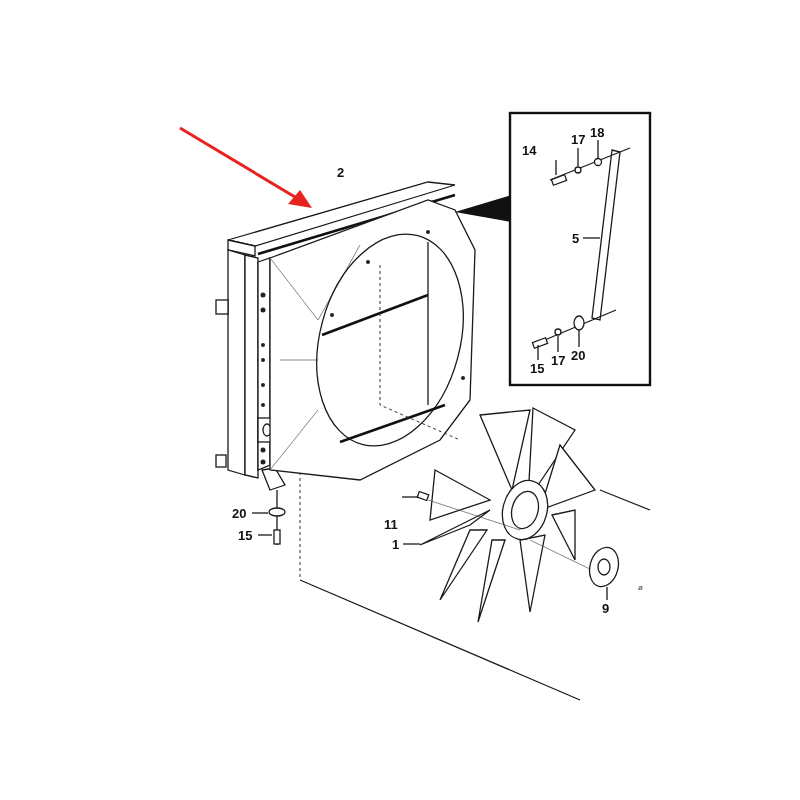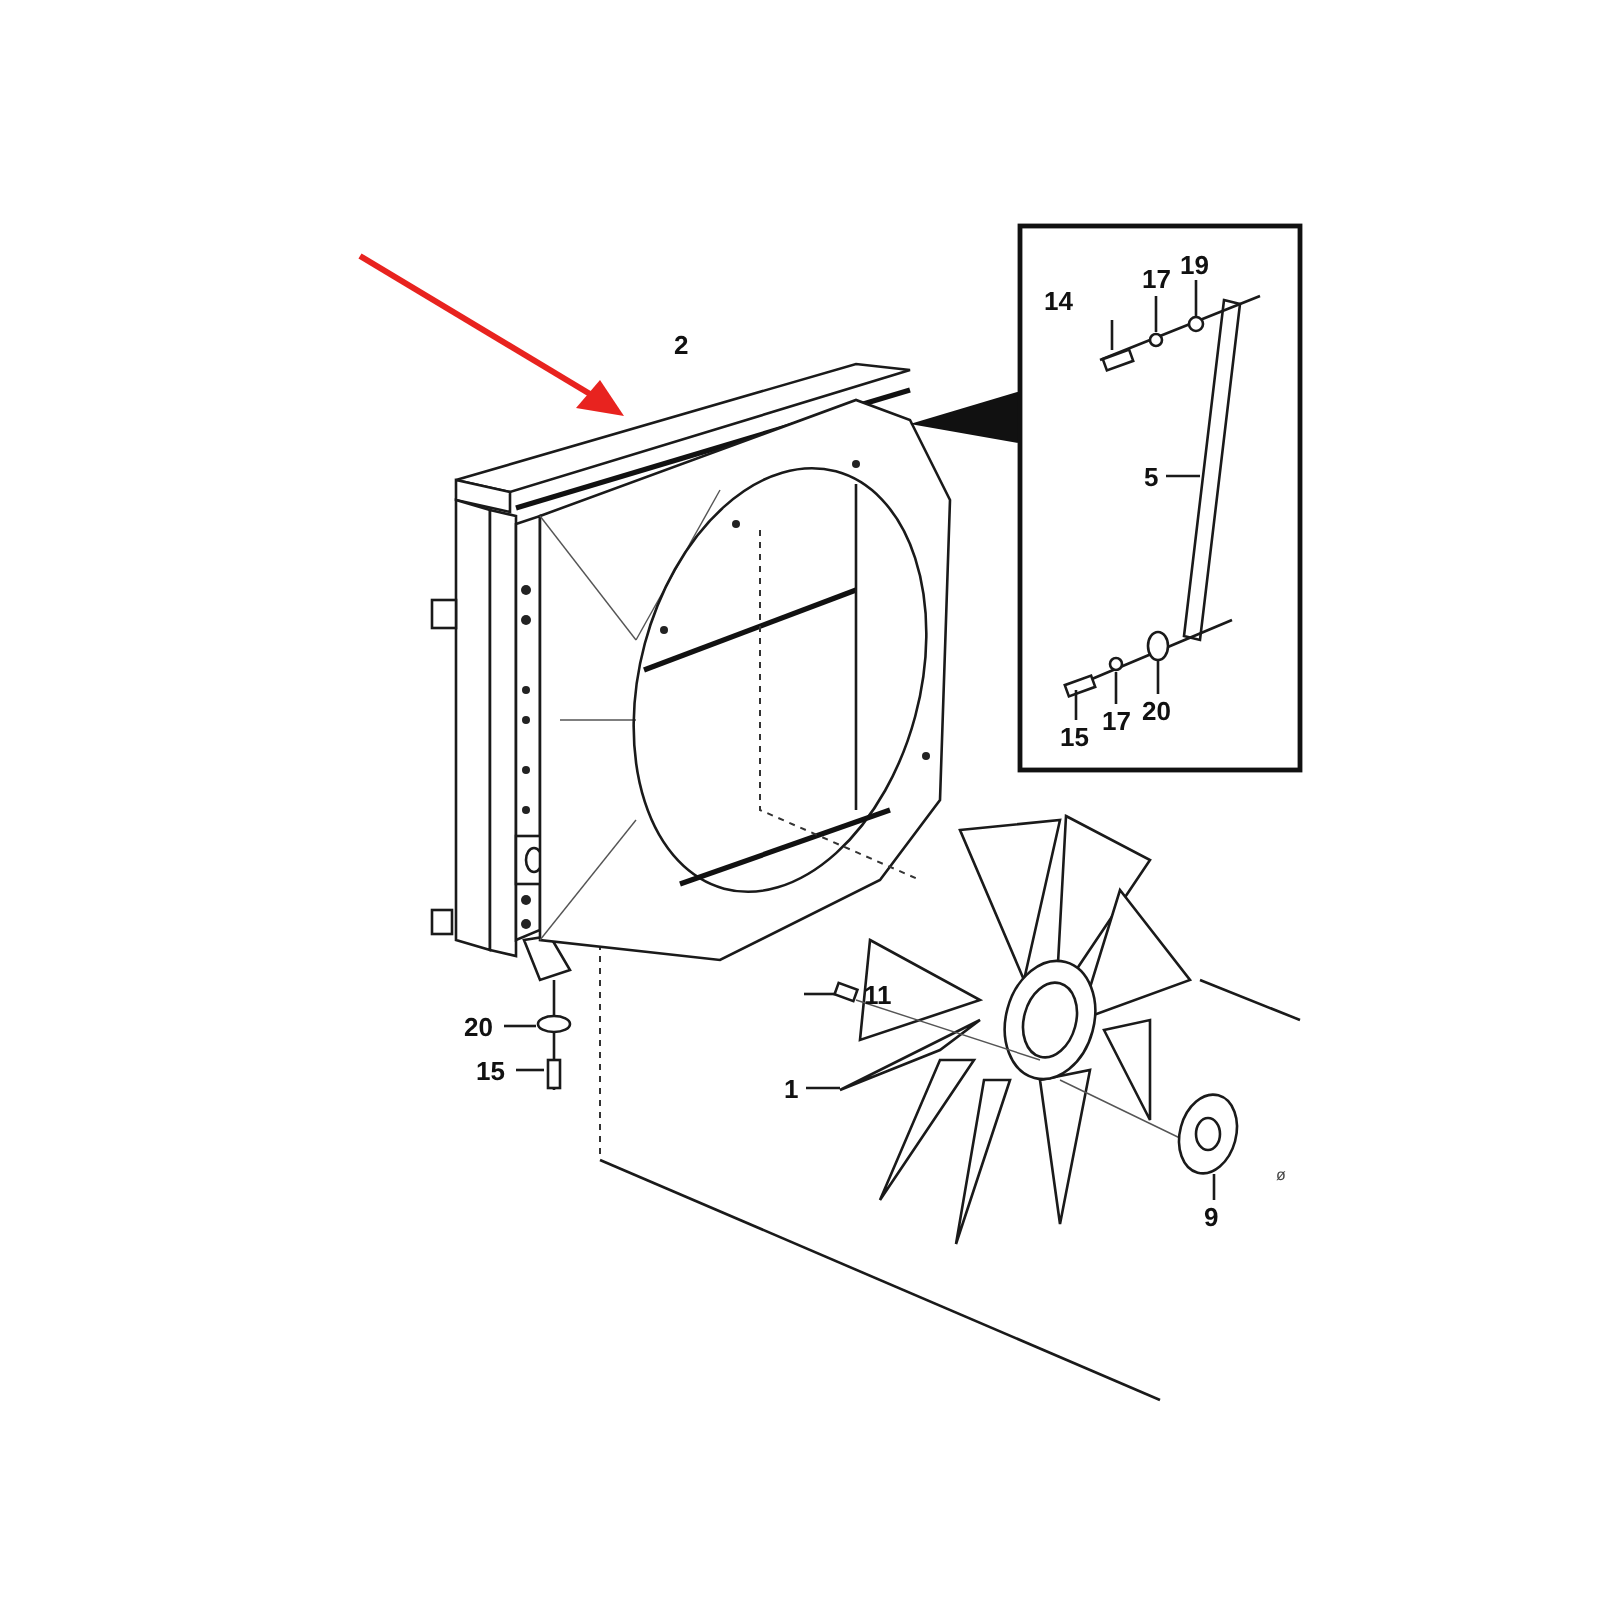--- a/index.html
+++ b/index.html
@@ -133,23 +133,23 @@
     <ellipse cx="604" cy="567" rx="14" ry="20" transform="rotate(15 604 567)" class="part" stroke-width="1.8"></ellipse>
     <ellipse cx="604" cy="567" rx="6" ry="8" class="ln"></ellipse>
     <line class="ln" x1="607" y1="587" x2="607" y2="600"></line>
     <text x="638" y="590" font-size="8" fill="#444" font-family="Liberation Sans, sans-serif">ø</text>
   </g>
 </svg>
 
 <span class="lbl" style="left:337px;top:166px;">2</span>
 <span class="lbl" style="left:232px;top:507px;">20</span>
 <span class="lbl" style="left:238px;top:529px;">15</span>
-<span class="lbl" style="left:384px;top:491px;margin-left:48px;">11</span>
+<span class="lbl" style="left:384px;top:518px;">11</span>
 <span class="lbl" style="left:392px;top:538px;">1</span>
 <span class="lbl" style="left:602px;top:602px;">9</span>
 
 <span class="lbl" style="left:522px;top:144px;">14</span>
 <span class="lbl" style="left:571px;top:133px;">17</span>
-<span class="lbl" style="left:590px;top:126px;">19</span>
+<span class="lbl" style="left:590px;top:126px;">18</span>
 <span class="lbl" style="left:572px;top:232px;">5</span>
 <span class="lbl" style="left:530px;top:362px;">15</span>
 <span class="lbl" style="left:551px;top:354px;">17</span>
 <span class="lbl" style="left:571px;top:349px;">20</span>
 
 </body></html>

